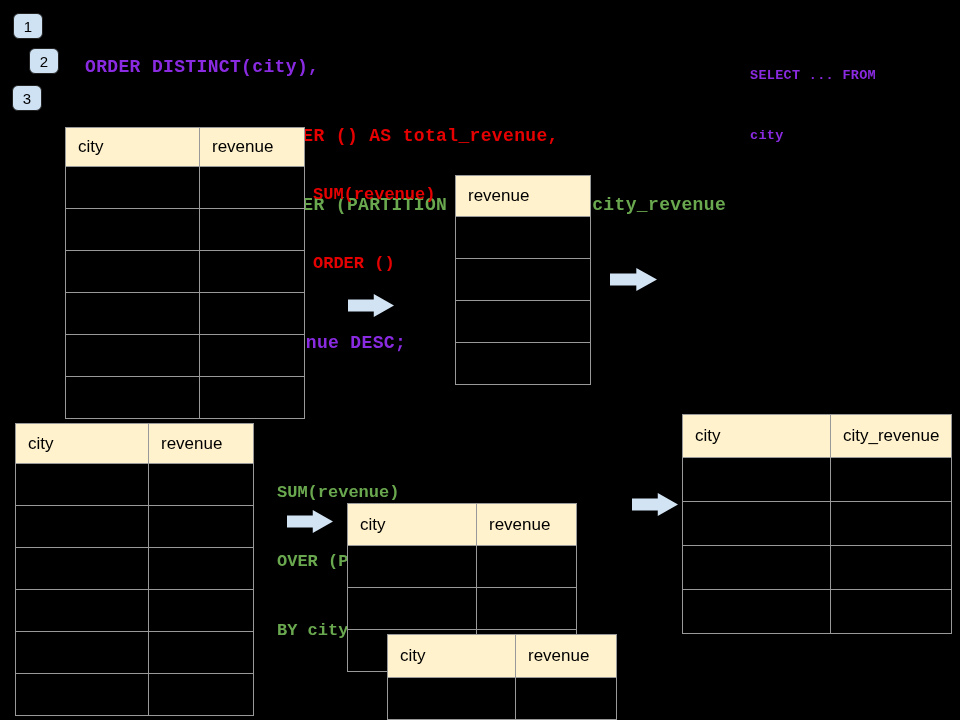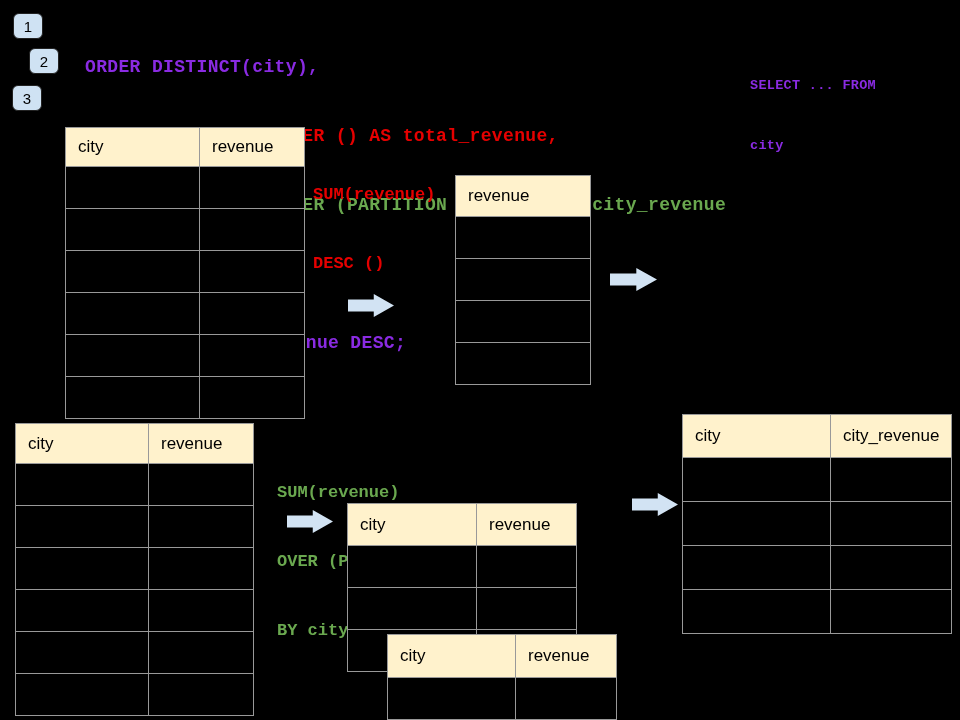--- a/index.html
+++ b/index.html
@@ -7,21 +7,21 @@
     position:relative;width:960px;height:720px;overflow:hidden;background:#000;
     font-family:"Liberation Sans","DejaVu Sans",sans-serif;
   }
   
   .mono{font-family:"Liberation Mono","DejaVu Sans Mono",monospace;font-weight:bold;white-space:pre;}
   #sql-block{position:absolute;left:85px;top:10px;font-size:18px;line-height:23px;}
   .sql-line{letter-spacing:.35px;}
   .ind-a{padding-left:50px;}
   .ind-b{padding-left:25px;}
   .ind-c{padding-left:20px;}
-  #side-note{position:absolute;left:750px;top:36px;font-size:13.5px;line-height:20px;letter-spacing:.3px;}
+  #side-note{position:absolute;left:750px;top:26px;font-size:13.5px;line-height:20px;letter-spacing:.3px;}
   #label-total{position:absolute;left:313px;top:137px;font-size:17px;line-height:23px;}
   #label-partition{position:absolute;left:277px;top:435px;font-size:17px;line-height:23px;}
   
   .badge{
     position:absolute;width:28px;height:24px;border-radius:6px;
     background:var(--badge_fill,#CFE2F3);border:1.5px solid #222;
     display:flex;align-items:center;justify-content:center;
     font-size:15px;color:#000;
   }
   #badge-1{left:13px;top:13px;}
@@ -81,21 +81,21 @@
     <div class="sql-line ind-c" style="color: rgb(138, 43, 226);">ORDER by city_revenue DESC;</div>
   </div>
 
   <div id="side-note" class="mono" style="color: rgb(138, 43, 226);">
     <div>SELECT ... FROM</div>
     <div>city</div>
   </div>
 
   <div id="label-total" class="mono" style="color: rgb(230, 0, 0);">
     <div>SUM(revenue)</div>
-    <div>DESC ()</div>
+    <div>ORDER ()</div>
   </div>
   <div id="label-partition" class="mono" style="color: rgb(106, 168, 79);">
     <div>SUM(revenue)</div>
     <div>OVER (PARTITION</div>
     <div>BY city)</div>
   </div>
 
   <table class="tbl" id="t-source-total">
       <thead>
         <tr>

